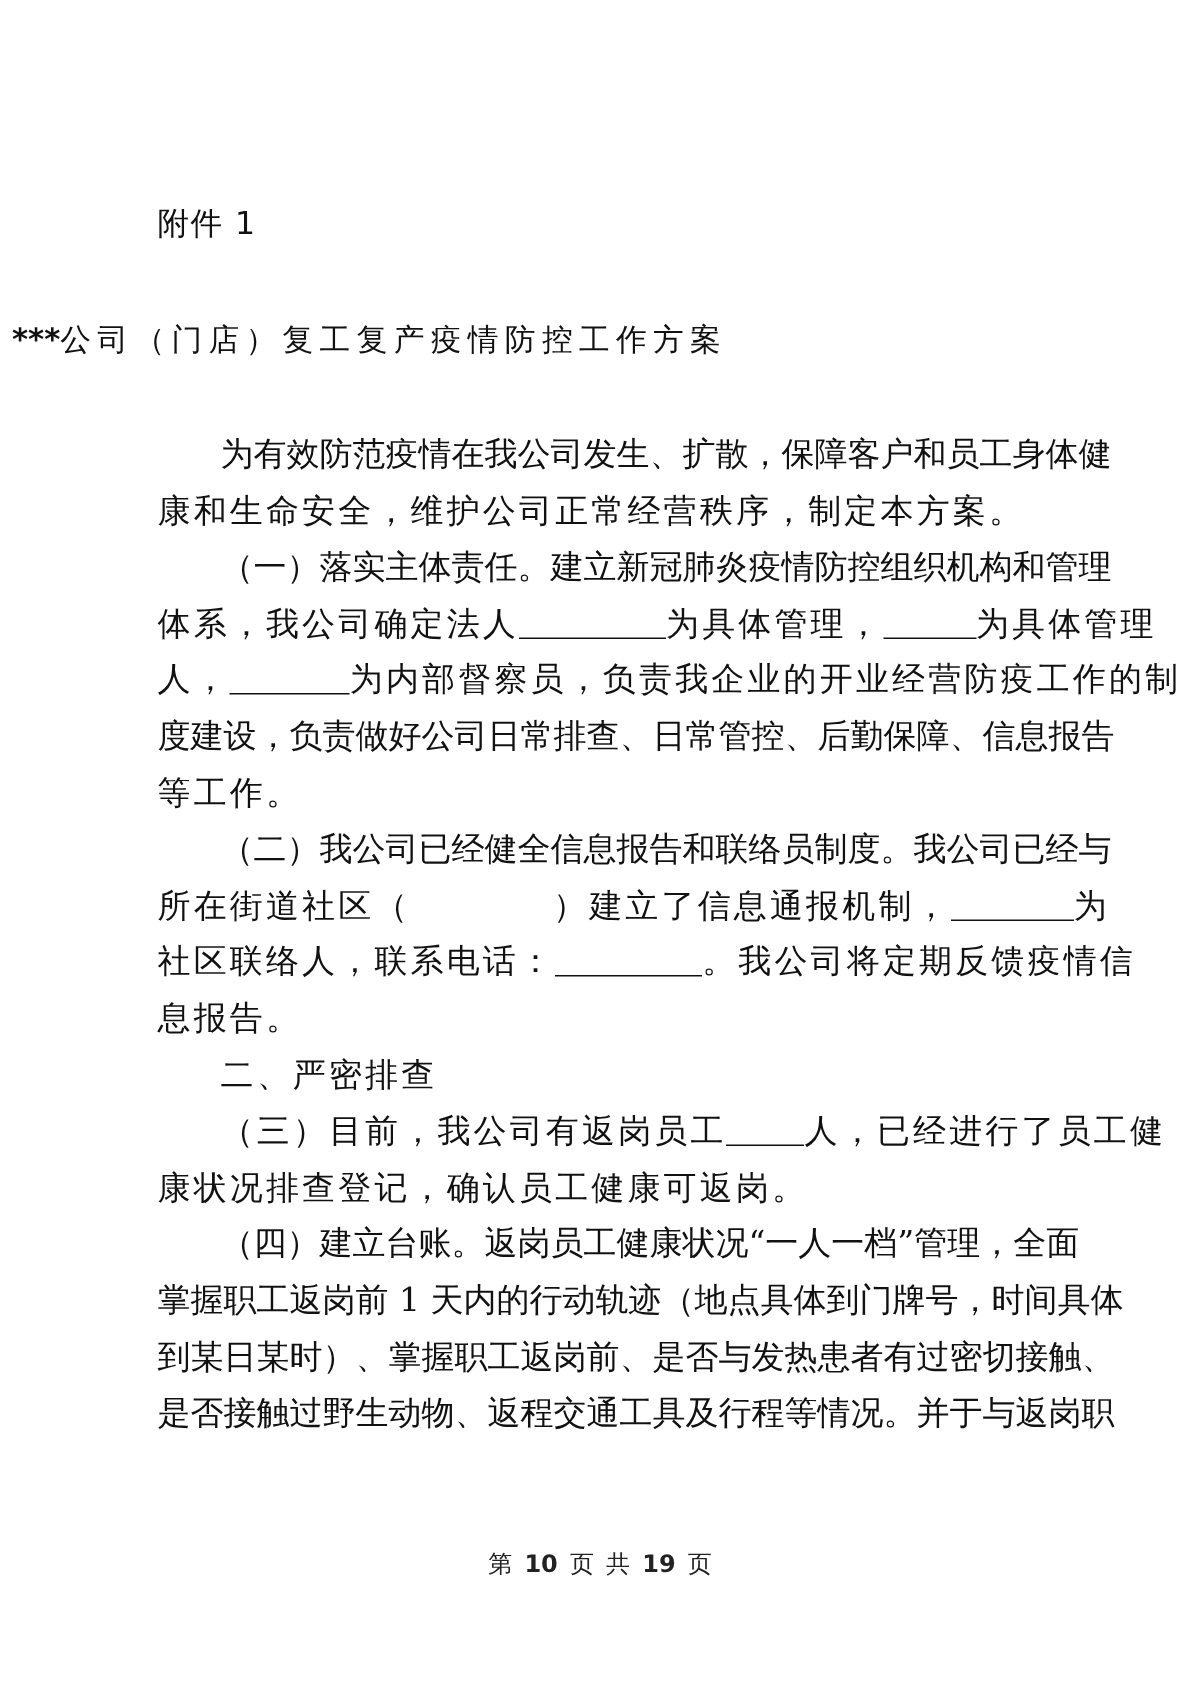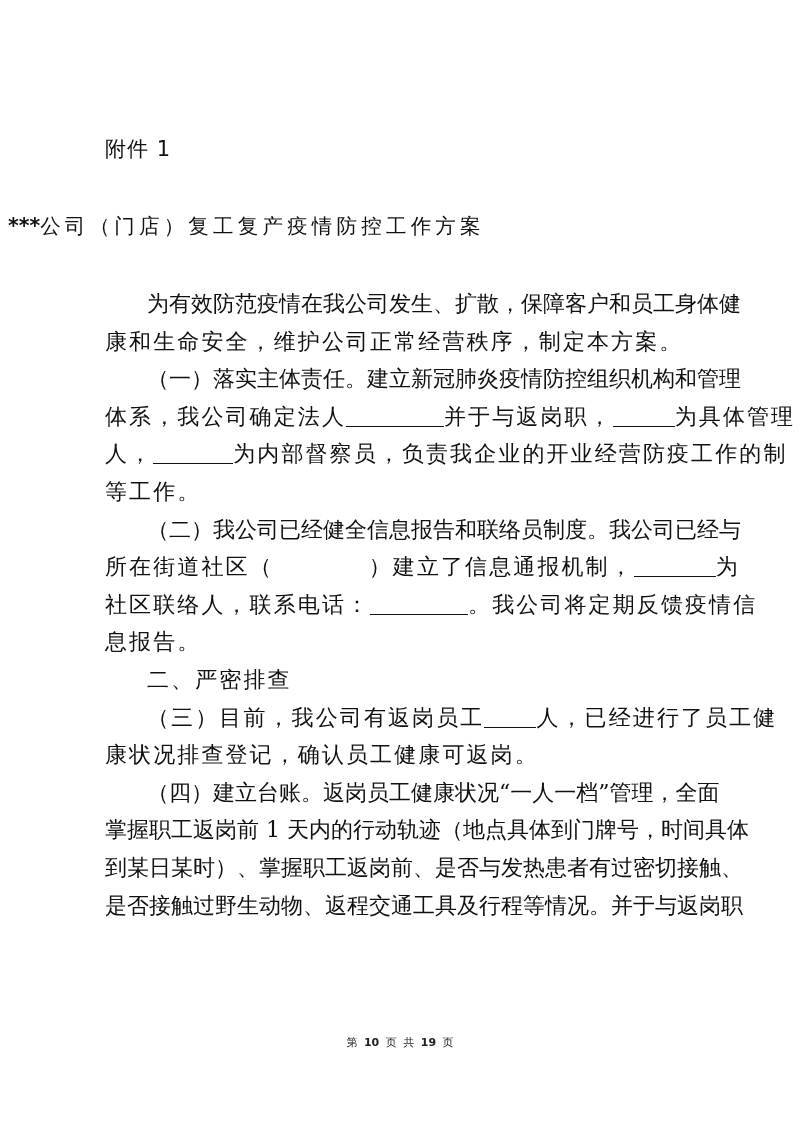--- a/index.html
+++ b/index.html
@@ -72,21 +72,21 @@
       vertical-align: -3px;
     }
     .paren-gap { display: inline-block; }
     .footer {
       position: absolute;
       left: 0;
       width: 800px;
       top: 1035px;
       text-align: center;
       font-family: "DejaVu Sans", "Liberation Sans", sans-serif;
-      font-size: 11px;
+      font-size: 16px;
       line-height: 16px;
       color: #222222;
       word-spacing: 3px;
     }
     .footer b { font-weight: bold; }
   </style>
 </head>
 <body>
 
 <div class="page">
@@ -98,25 +98,26 @@
   </div>
 
   <div class="body">
 
     <div class="line indent justify">为有效防范疫情在我公司发生、扩散，保障客户和员工身体健</div>
     <div class="line">康和生命安全，维护公司正常经营秩序，制定本方案。</div>
 
 
     <div class="line indent justify">（一）落实主体责任。建立新冠肺炎疫情防控组织机构和管理</div>
     <div class="line">
-      <span>体系，我公司确定法人</span><span class="blank" style="width:98px"></span><span>并于与返岗职，</span><span class="blank" style="width:62px"></span><span>为具体管理</span>
+      <span>体系，我公司确定法人</span><span class="blank" style="width:98px"></span><span>为具体管理，</span><span class="blank" style="width:62px"></span><span>为具体管理</span>
     </div>
     <div class="line">
       <span>人，</span><span class="blank" style="width:80px"></span><span>为内部督察员，负责我企业的开业经营防疫工作的制</span>
     </div>
+    <div class="line justify">度建设，负责做好公司日常排查、日常管控、后勤保障、信息报告</div>
     <div class="line">等工作。</div>
 
     <div class="line indent justify">（二）我公司已经健全信息报告和联络员制度。我公司已经与</div>
     <div class="line">
       <span>所在街道社区（</span><span class="paren-gap" style="width:95px"></span><span>）建立了信息通报机制，</span><span class="blank" style="width:82px"></span><span>为</span>
     </div>
     <div class="line">
       <span>社区联络人，联系电话：</span><span class="blank" style="width:98px"></span><span>。我公司将定期反馈疫情信</span>
     </div>
     <div class="line">息报告。</div>

